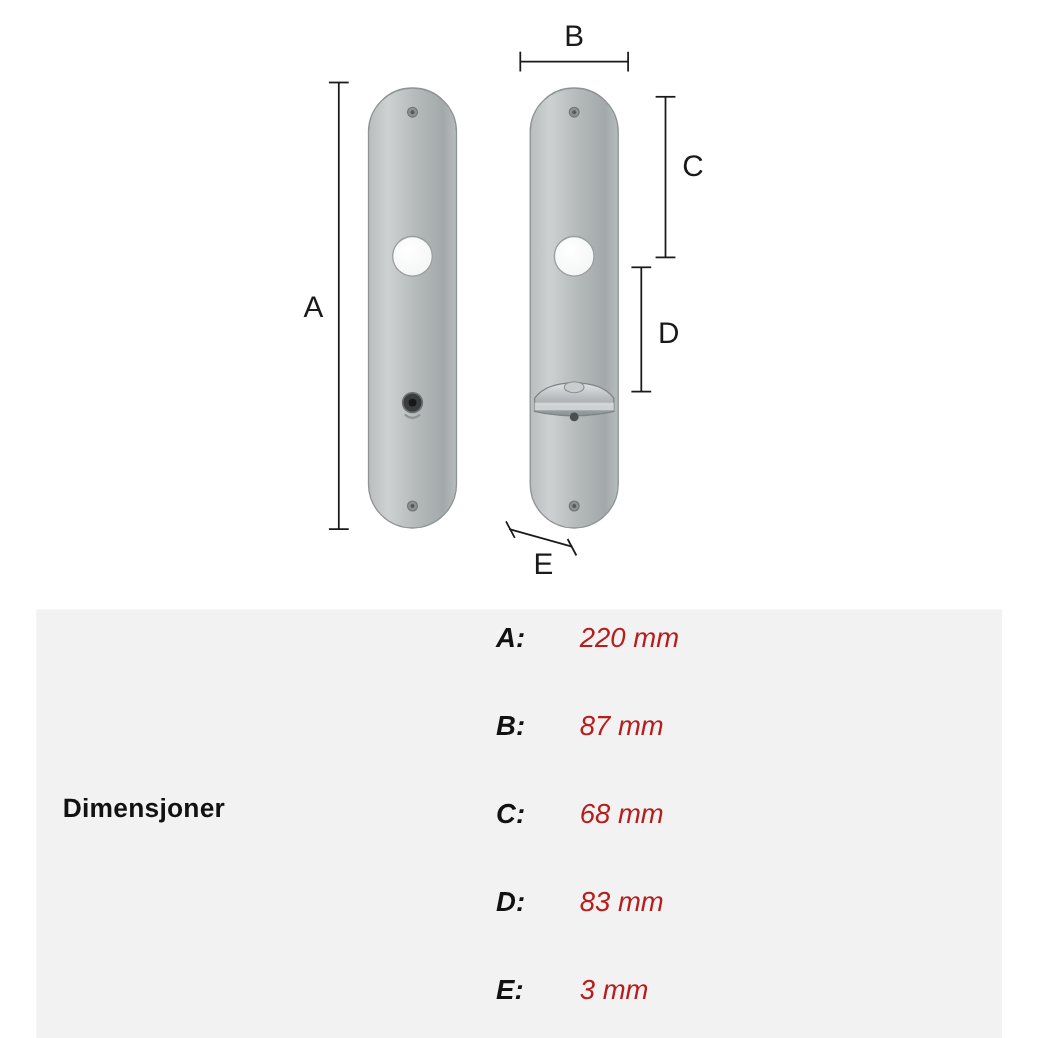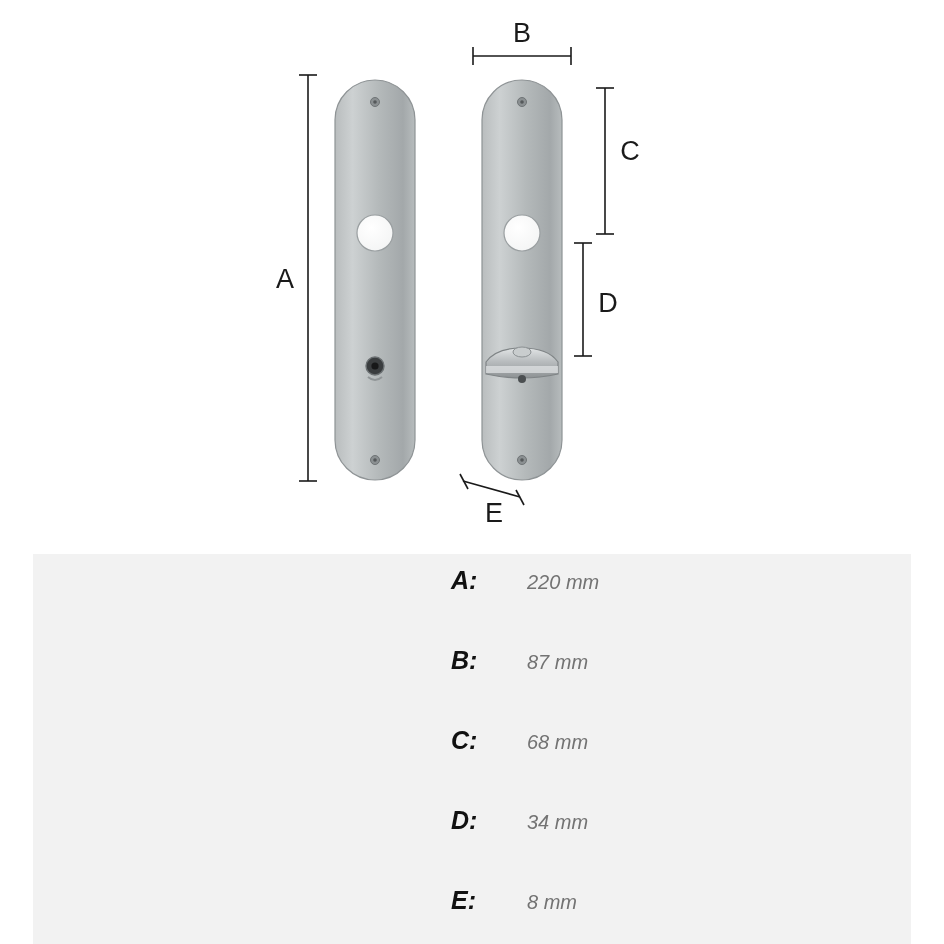--- a/index.html
+++ b/index.html
@@ -66,23 +66,23 @@
     height: 80px;
   }
   .spec-key {
     width: 76px;
     font-size: 25px;
     font-weight: bold;
     font-style: italic;
     color: #111111;
   }
   .spec-val {
-    font-size: 20px;
+    font-size: 25px;
     font-style: italic;
-    color: #737373;
+    color: #b91c1c;
     text-align: center;
   }
 </style>
 </head>
 <body>
 
 <div id="drawing-area">
   <svg id="drawing-svg" width="944" height="554" viewBox="0 0 944 554">
     <defs>
       <linearGradient id="plateGrad" x1="0" y1="0" x2="1" y2="0">
@@ -169,35 +169,36 @@
     <g>
       <line x1="463" y1="481" x2="520" y2="497" stroke="#1a1a1a" stroke-width="1.6"></line>
       <line x1="460" y1="474" x2="468" y2="489" stroke="#1a1a1a" stroke-width="1.6"></line>
       <line x1="516" y1="490" x2="524" y2="505" stroke="#1a1a1a" stroke-width="1.6"></line>
       <text class="dim-letter" x="494" y="522" text-anchor="middle">E</text>
     </g>
   </svg>
 </div>
 
 <div id="spec-panel">
+  <div id="spec-title">Dimensjoner</div>
   <div id="spec-rows">
     <div class="spec-row">
       <div class="spec-key">A:</div>
       <div class="spec-val">220 mm</div>
     </div>
     <div class="spec-row">
       <div class="spec-key">B:</div>
       <div class="spec-val">87 mm</div>
     </div>
     <div class="spec-row">
       <div class="spec-key">C:</div>
       <div class="spec-val">68 mm</div>
     </div>
     <div class="spec-row">
       <div class="spec-key">D:</div>
-      <div class="spec-val">34 mm</div>
+      <div class="spec-val">83 mm</div>
     </div>
     <div class="spec-row">
       <div class="spec-key">E:</div>
-      <div class="spec-val">8 mm</div>
+      <div class="spec-val">3 mm</div>
     </div>
   </div>
 </div>
 
 </body></html>

